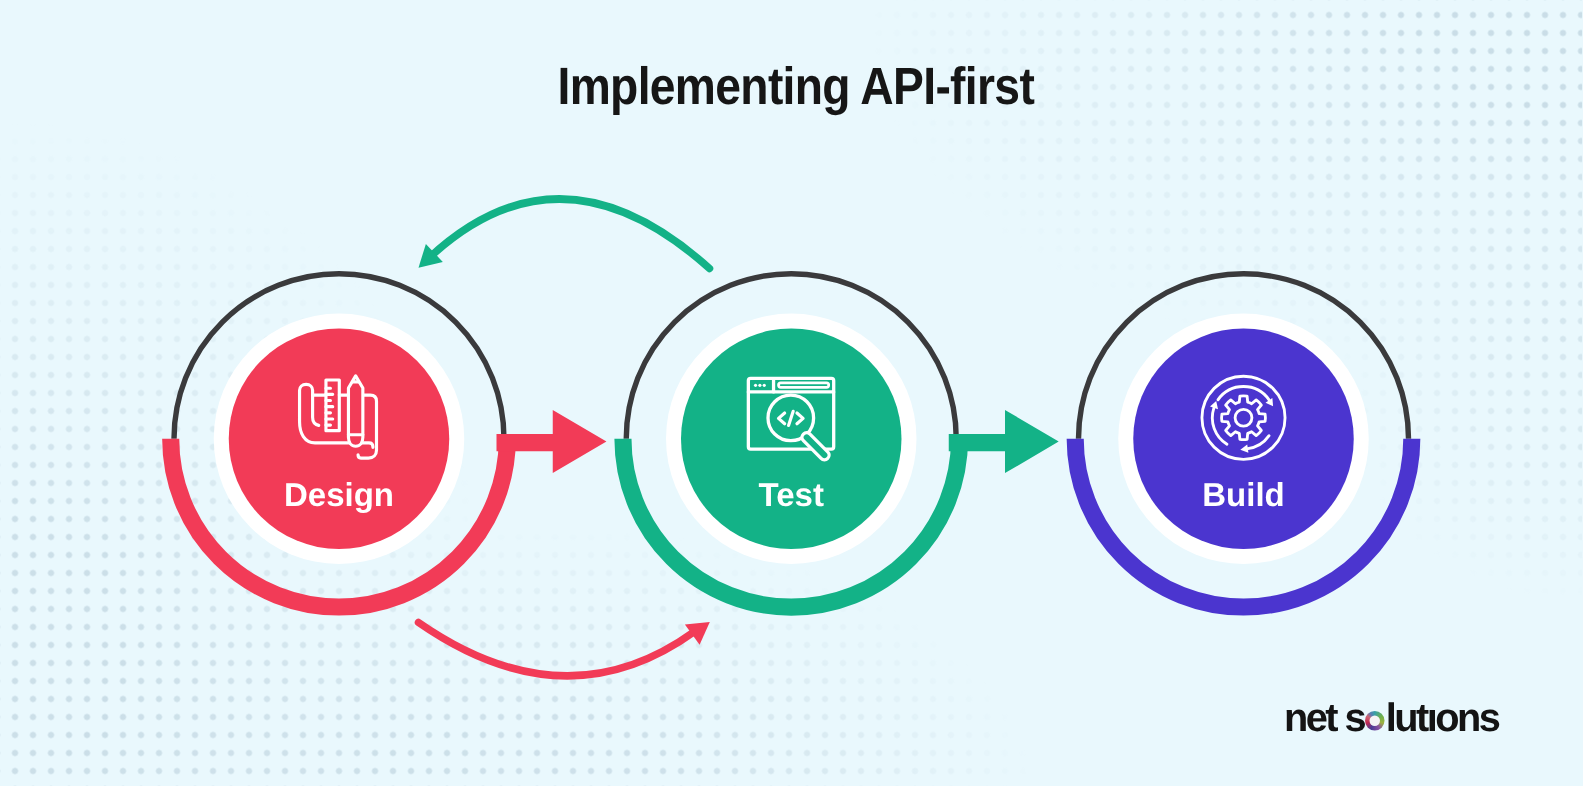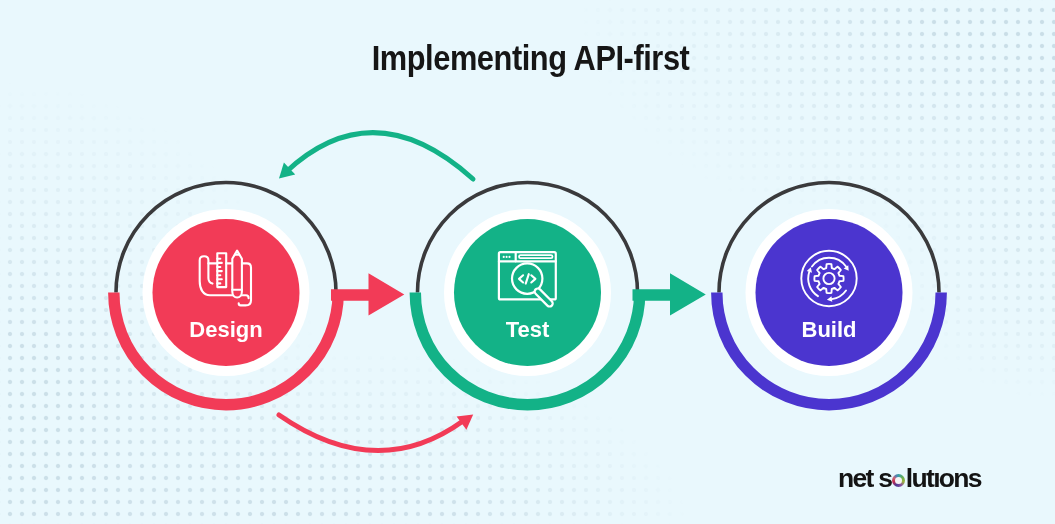--- a/index.html
+++ b/index.html
@@ -11,21 +11,21 @@
     -webkit-mask-image:
       radial-gradient(480px 250px at 1055px 10px, rgba(0,0,0,.62) 25%, rgba(0,0,0,.3) 60%, transparent 100%),
       radial-gradient(330px 350px at 0px 430px, rgba(0,0,0,.6) 25%, rgba(0,0,0,.28) 60%, transparent 100%),
       radial-gradient(330px 185px at 360px 535px, rgba(0,0,0,.55) 30%, transparent 100%),
       radial-gradient(160px 140px at 1055px 260px, rgba(0,0,0,.35) 30%, transparent 100%);
   }
   h1{position:absolute;left:0;top:38px;width:1062px;margin:0;text-align:center;
      font-size:35px;font-weight:bold;color:#161616;letter-spacing:-0.5px;}
   h1 span{display:inline-block;transform:scaleX(0.88);transform-origin:50% 50%;}
   svg.main{position:absolute;left:0;top:0;}
-  .logo{position:absolute;left:838px;top:463px;font-weight:bold;color:#141414;
+  .logo{position:absolute;left:856px;top:463px;font-weight:bold;color:#141414;
         font-size:26.5px;letter-spacing:-1.7px;white-space:nowrap;}
   .logo .ring{display:inline-block;width:13.5px;height:13.5px;border-radius:50%;
      background:conic-gradient(from 0deg, #38a0a8, #71b04a 60deg, #9cb33f 105deg, #8a4fa0 150deg, #4b3a95 205deg, #c22a52 255deg, #cf6472 300deg, #5b7cb4 330deg, #38a0a8 360deg);
      position:relative;vertical-align:baseline;margin:0 0.5px;}
   .logo .ring::after{content:"";position:absolute;left:3.2px;top:3.2px;width:7.1px;height:7.1px;
      border-radius:50%;background:#f6f3f5;}
   </style>
 </head>
 <body>
 <div class="dots"></div>

